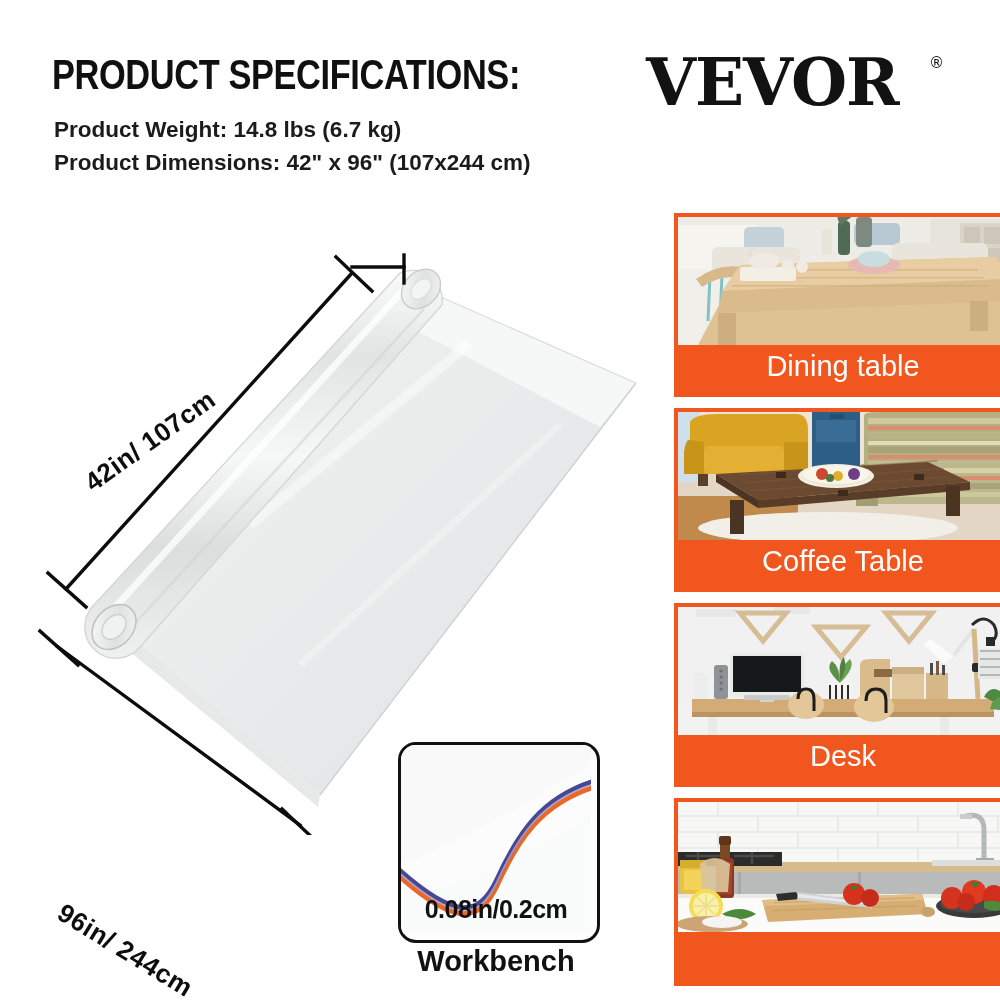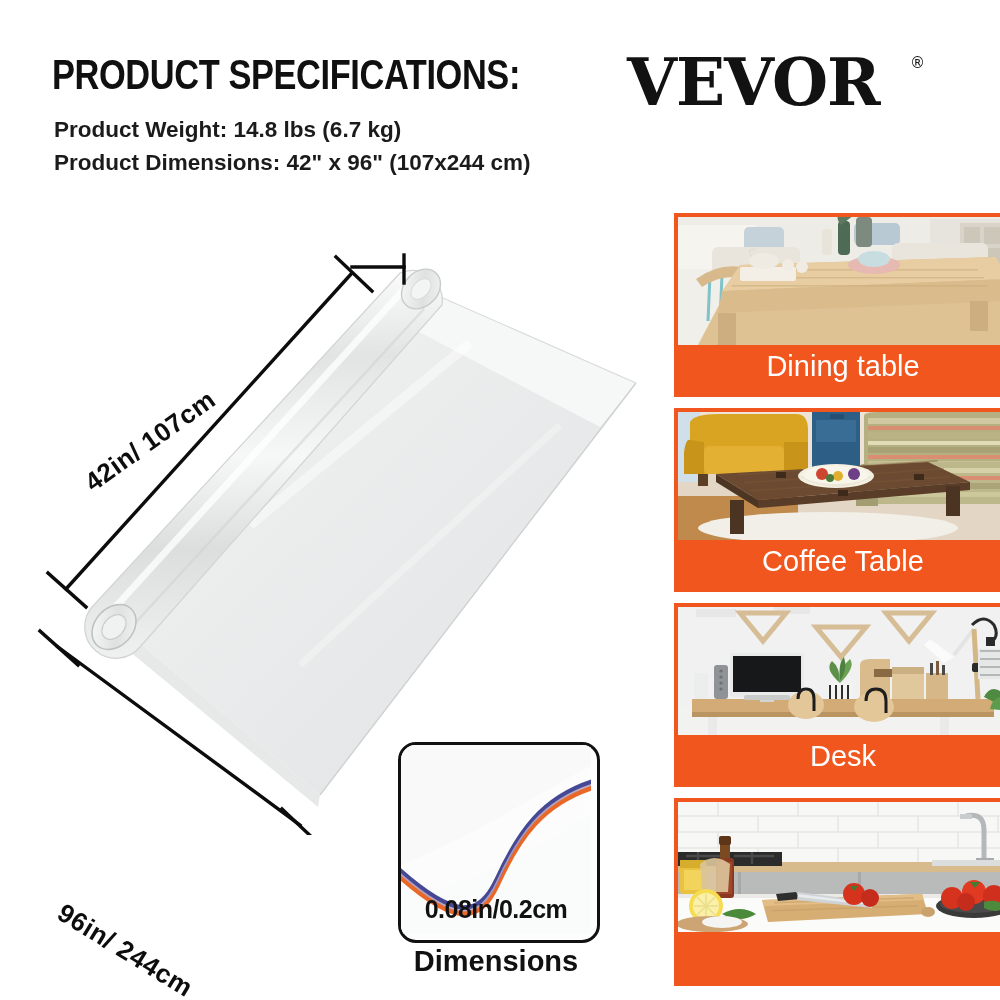--- a/index.html
+++ b/index.html
@@ -27,21 +27,21 @@
     position: absolute; left: 54px;
     font-size: 22.5px; color: #1b1b1b;
     white-space: nowrap;
     font-weight: bold;
   }
   .spec-line.l1 { top: 117px; }
   .spec-line.l2 { top: 150px; }
 
   
   .logo-wrap {
-    position: absolute; left: 627px; top: 48px;
+    position: absolute; left: 646px; top: 48px;
     width: 330px; height: 64px;
   }
   .logo-text {
     position: absolute; left: 0; top: -4px;
     font-family: "DejaVu Serif", serif;
     font-weight: bold;
     font-size: 62px;
     letter-spacing: -1px;
     color: #121212;
     transform: scaleX(1.04) scaleY(1.06);
@@ -221,21 +221,21 @@
 
       <path d="M 0 120 Q 60 95 120 60 L 190 20 L 190 0 L 0 0 Z" fill="#f7f8f9" opacity="0.8"></path>
       <path d="M 0 150 Q 70 140 130 105 L 190 70 L 190 189 L 0 189 Z" fill="#fafbfb" opacity="0.7"></path>
 
       <path d="M -5 128 C 55 182 78 178 96 140 C 116 96 140 56 200 40" fill="none" stroke="#e8601c" stroke-width="5.4" opacity="0.95"></path>
       <path d="M -5 122 C 55 176 78 172 96 134 C 116 90 140 50 200 34" fill="none" stroke="#3b3f8f" stroke-width="4.6" opacity="0.95"></path>
       <path d="M -5 125 C 55 179 78 175 96 137 C 116 93 140 53 200 37" fill="none" stroke="#b9a7c4" stroke-width="1.8" opacity="0.85"></path>
     </svg>
   </div>
   <div class="thick-value">0.08in/0.2cm</div>
-  <div class="thick-caption">Dimensions</div>
+  <div class="thick-caption">Workbench</div>
 
   <div class="card" style="top:213px; height:184px;">
     <div class="photo" style="height:128px;">
       <svg class="scene" viewBox="0 0 330 128" preserveAspectRatio="none">
         <rect width="330" height="128" fill="#f1efe9"></rect>
         <rect x="0" y="0" width="330" height="52" fill="#eeece6"></rect>
         <rect x="0" y="8" width="78" height="44" fill="#f6f4ef"></rect>
         <rect x="252" y="2" width="78" height="50" fill="#e7e4dd"></rect>
         <rect x="282" y="6" width="44" height="44" fill="#d9d4c9"></rect>
         <rect x="286" y="10" width="16" height="17" fill="#cdc7ba"></rect>

